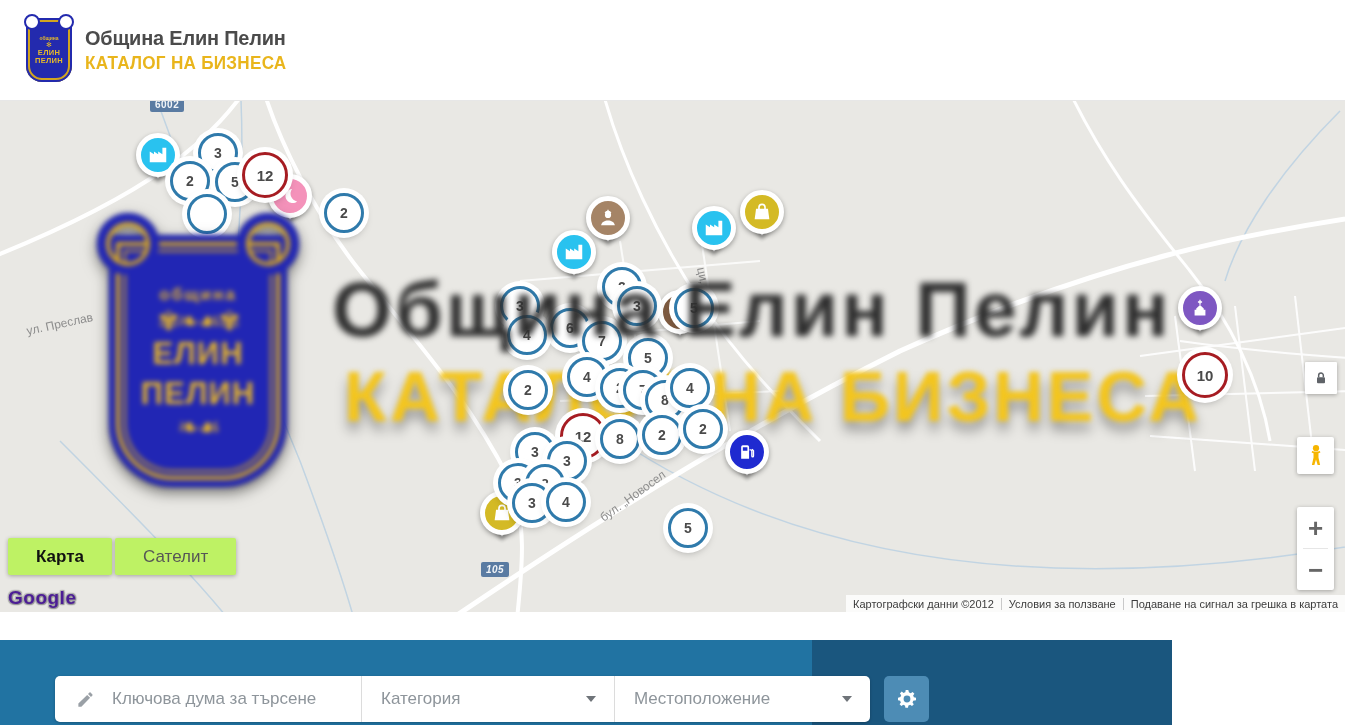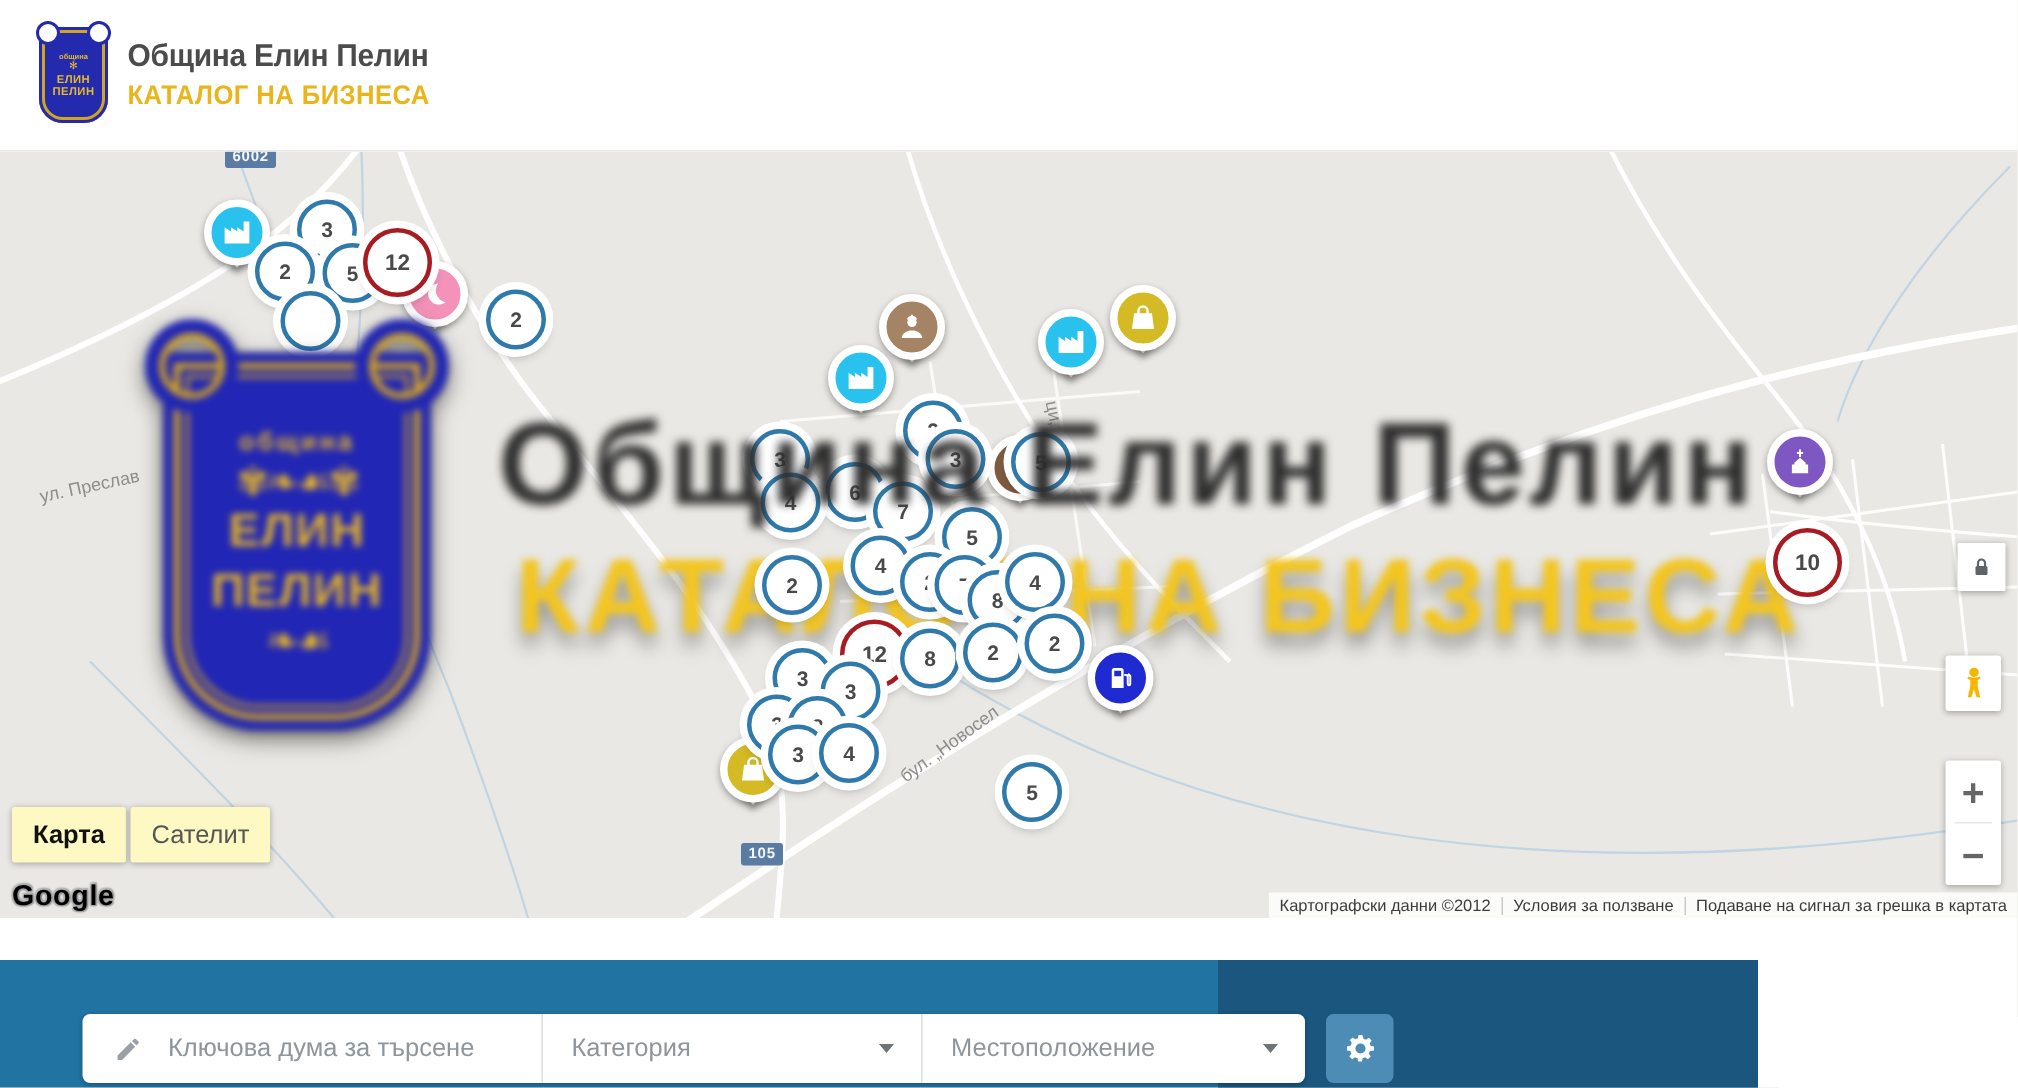--- a/index.html
+++ b/index.html
@@ -65,26 +65,26 @@
                border-radius:50%; border:5px solid #fff; display:flex; align-items:center; justify-content:center;
                box-shadow:0 2px 5px rgba(0,0,0,.35); }
   .cluster { position:absolute; z-index:6; width:40px; height:40px; border-radius:50%; background:#fff;
              transform:translate(-50%,-50%); display:flex; align-items:center; justify-content:center;
              font-size:14px; font-weight:bold; color:#4a4a4a;
              box-shadow:0 0 0 5px #fff, 0 4px 8px rgba(0,0,0,.35); }
   .cluster.big { width:46px; height:46px; font-size:15px; }
 
   
   .maptype { position:absolute; left:8px; top:437px; z-index:10; display:flex; gap:3px; }
-  .maptype .mt-btn { background:#fef9c3; height:37px; display:flex; align-items:center; padding:0 14px;
+  .maptype .mt-btn { background:#bef264; height:37px; display:flex; align-items:center; padding:0 28px;
              font-size:17px; box-shadow:0 1px 4px rgba(0,0,0,.3); border-radius:2px; cursor:pointer; }
   .mt-map { font-weight:bold; color:#111; }
   .mt-sat { color:#565656; }
   .google-logo { position:absolute; left:8px; top:486px; z-index:10; font-size:19px; font-weight:bold;
-             color:#000000; letter-spacing:.5px;
+             color:#4c1d95; letter-spacing:.5px;
              text-shadow: 0 0 2px #9e9e9e, 1px 1px 1px #8f8f8f, -1px -1px 1px #bbb, 1px -1px 1px #a5a5a5, -1px 1px 1px #a5a5a5; }
   .attribution { position:absolute; right:0; bottom:0; height:17px; z-index:10; display:flex; align-items:center;
              background:rgba(255,255,255,.8); font-size:11px; color:#3c3c3c; }
   .attribution span { padding:0 7px; white-space:nowrap; }
   .attribution span + span { border-left:1px solid #c9c9c9; }
   .ctl-lock { position:absolute; left:1305px; top:261px; width:32px; height:32px; background:#fff; z-index:10;
              box-shadow:0 1px 4px rgba(0,0,0,.3); display:flex; align-items:center; justify-content:center; border-radius:1px; }
   .ctl-pegman { position:absolute; left:1297px; top:336px; width:37px; height:37px; background:#fff; z-index:10;
              box-shadow:0 1px 4px rgba(0,0,0,.3); border-radius:2px; display:flex; align-items:center; justify-content:center; }
   .ctl-zoom { position:absolute; left:1297px; top:406px; width:37px; height:83px; background:#fff; z-index:10;
@@ -168,21 +168,21 @@
           <path d="M620,140 L650,330"></path>
             <path d="M700,130 L730,330"></path>
         </g>
       </g>
     </svg>
 
     <div class="road-label" style="left:26px; top:216px; transform:rotate(-12deg);">ул. Преслав</div>
     <div class="road-label" style="left:594px; top:388px; transform:rotate(-36deg);">бул. „Новосел</div>
     <div class="road-label" style="left:694px; top:168px; transform:rotate(78deg);">ци„</div>
     <div class="road-shield" style="left:150px; top:-4px;">6002</div>
-    <div class="road-shield" style="left:494px; top:461px;">105</div>
+    <div class="road-shield" style="left:481px; top:461px;font-style:italic;">105</div>
 
     <div id="markers">
         <div class="pin" style="left: 158px; top: 54px;">
           <div class="tail"></div>
           <div class="head" style="background:#29c2ef">
             <svg width="22" height="22" viewBox="0 0 24 24">
               <path fill="#fff" d="M3 20V8.2l4.6 3V8.2l4.6 3V8.2l4.6 3V4H21v16H3z"></path>
             </svg>
           </div>
         </div>

